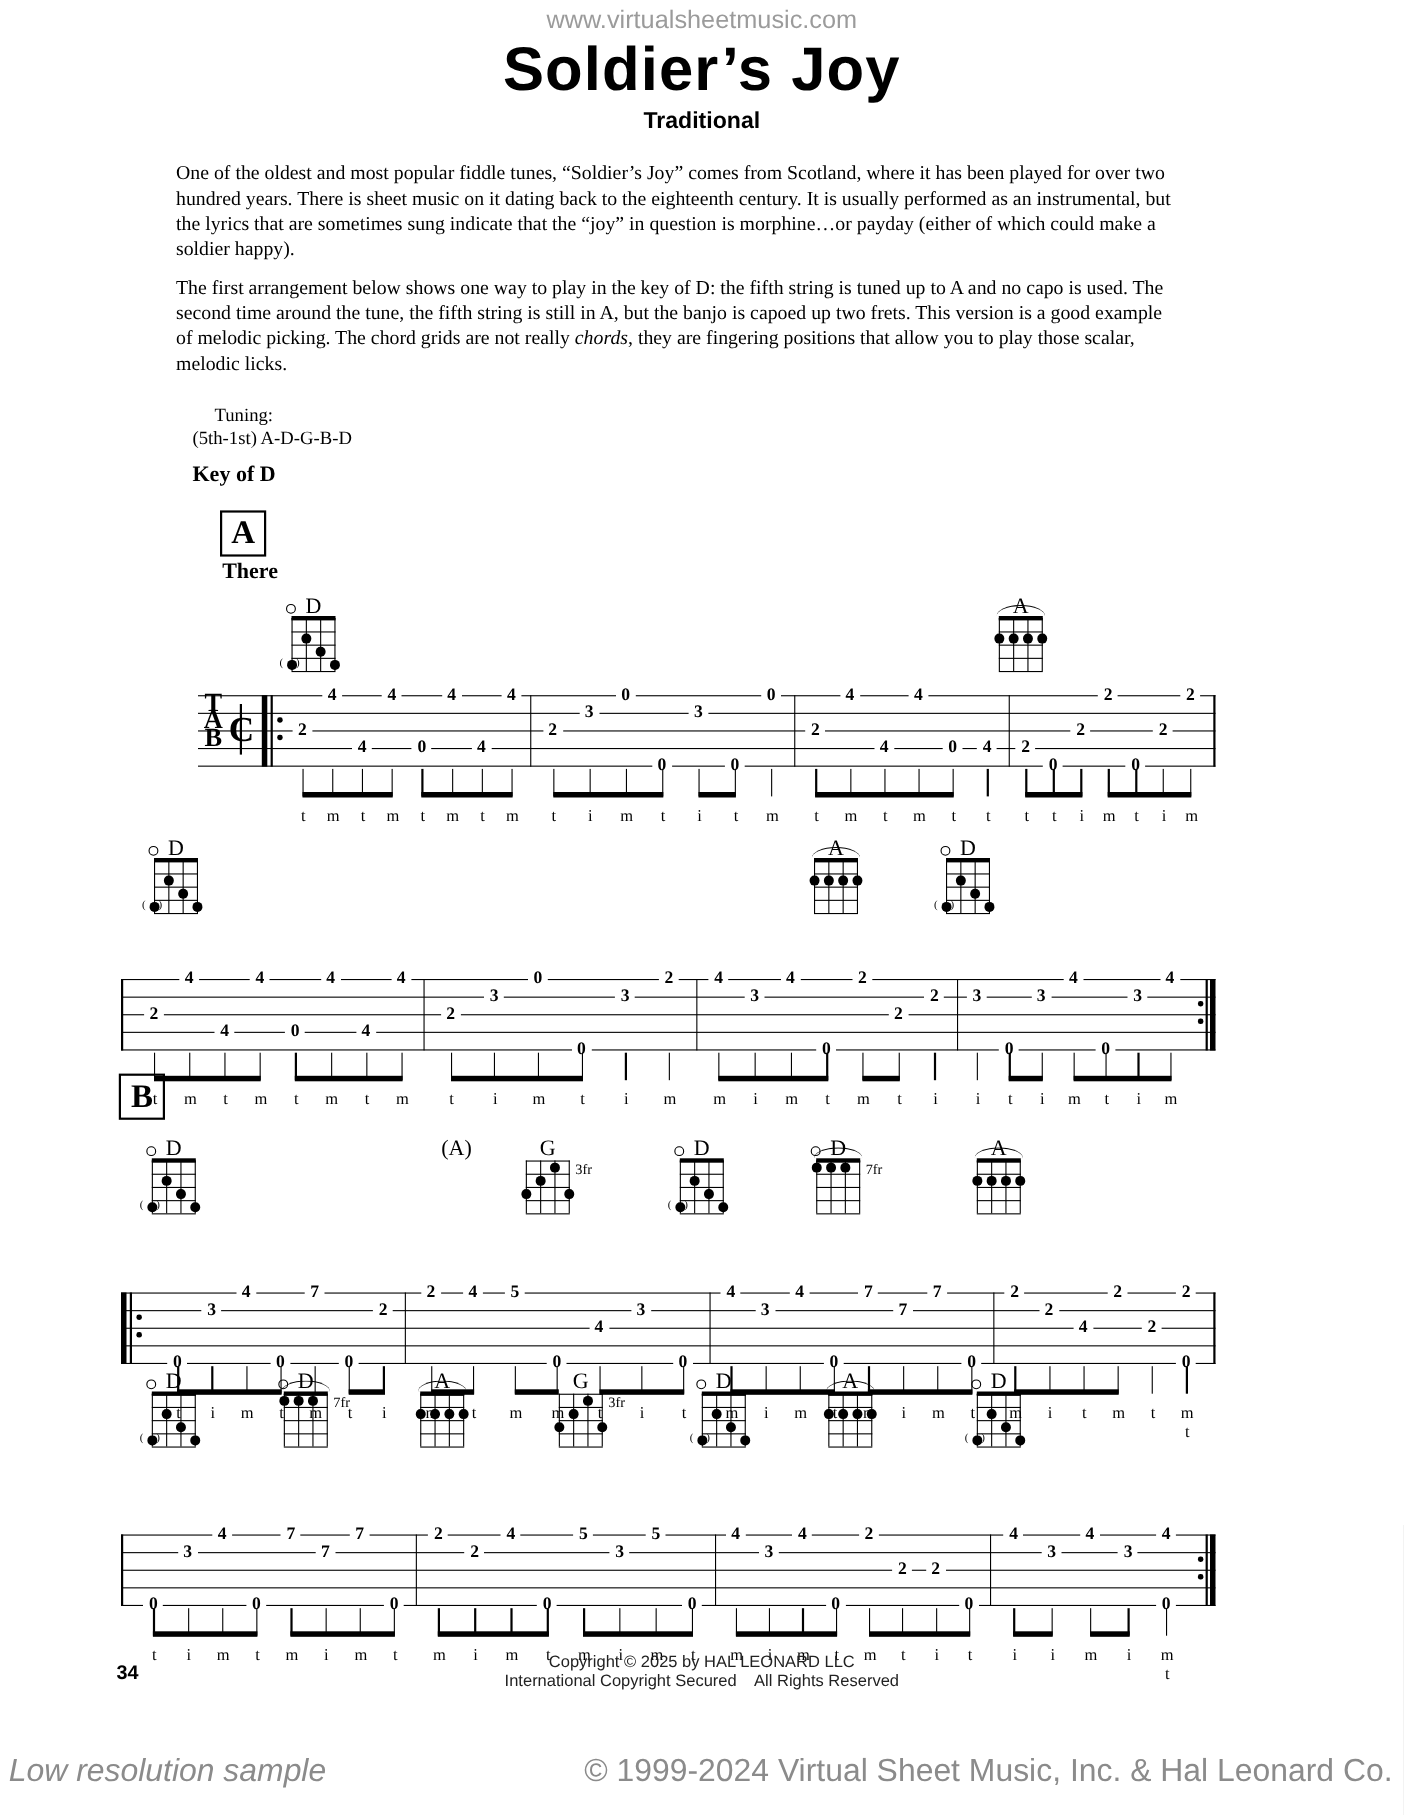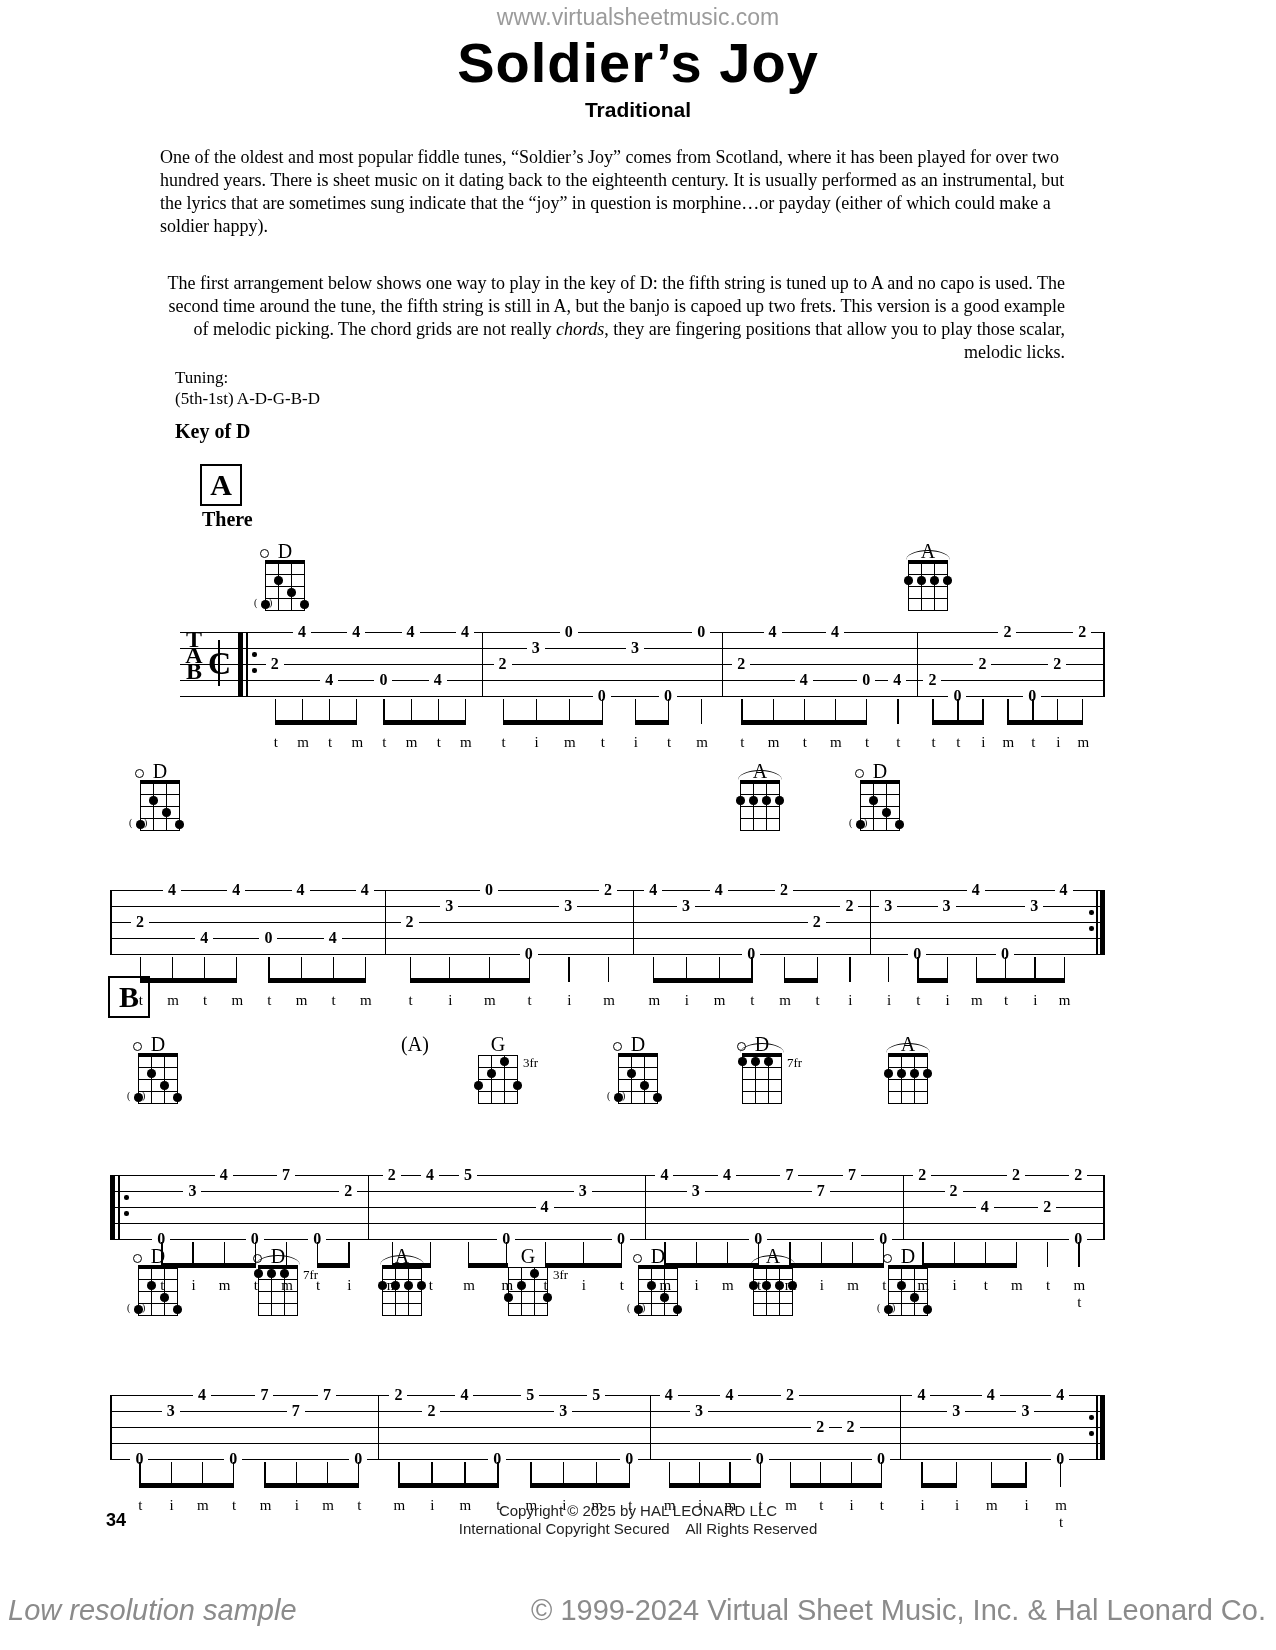--- a/index.html
+++ b/index.html
@@ -7,23 +7,23 @@
         font-family:"Liberation Serif",serif;color:#000;overflow:hidden;}
   .abs{position:absolute;}
   .site{top:4px;left:0;width:1276px;text-align:center;font-family:"Liberation Sans",sans-serif;
         font-size:23px;color:#9b9b9b;}
   .title{top:30px;left:0;width:1276px;text-align:center;font-family:"Liberation Sans",sans-serif;
         font-size:56px;font-weight:bold;letter-spacing:1px;}
   .subtitle{top:98px;left:0;width:1276px;text-align:center;font-family:"Liberation Sans",sans-serif;
         font-size:21px;font-weight:bold;}
   .para{left:160px;width:905px;font-size:18px;line-height:23px;text-align:left;}
   .p1{top:146px;}
-  .p2{top:272px;text-align:right;}
+  .p2{top:250px;}
   .tuning{left:175px;font-size:17px;line-height:20px;}
-  .tlabel{top:368px;}
+  .tlabel{top:368px;margin-left:20px;}
   .tvalue{top:389px;}
   .keylabel{left:175px;top:420px;font-size:20px;font-weight:bold;}
   .secbox{width:38px;height:38px;border:2px solid #000;text-align:center;}
   .secletter{font-size:30px;font-weight:bold;line-height:38px;display:block;}
   .boxA{left:200px;top:464px;}
   .boxB{left:108px;top:976px;}
   .tempo{left:202px;top:508px;font-size:20px;font-weight:bold;}
   .pagenum{left:106px;top:1510px;font-family:"Liberation Sans",sans-serif;font-size:18px;font-weight:bold;}
   .copyright{left:0;width:1276px;text-align:center;font-family:"Liberation Sans",sans-serif;
         font-size:15px;color:#222;white-space:pre;}

